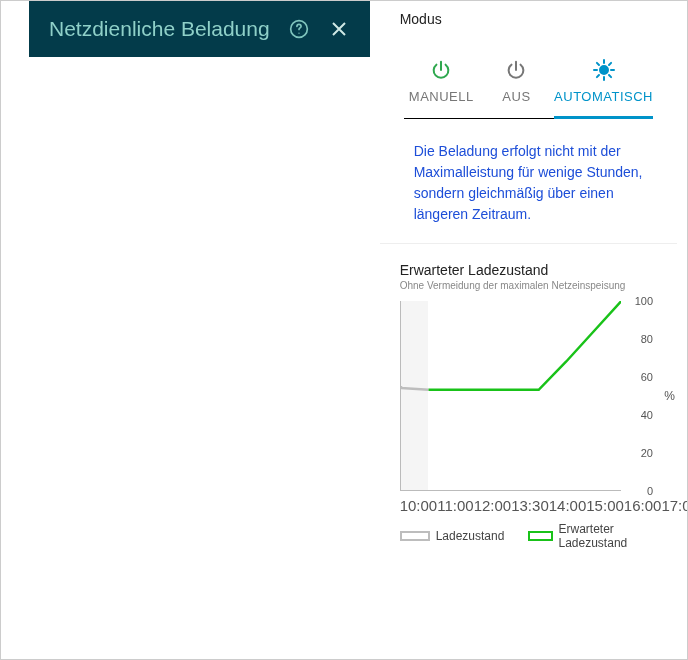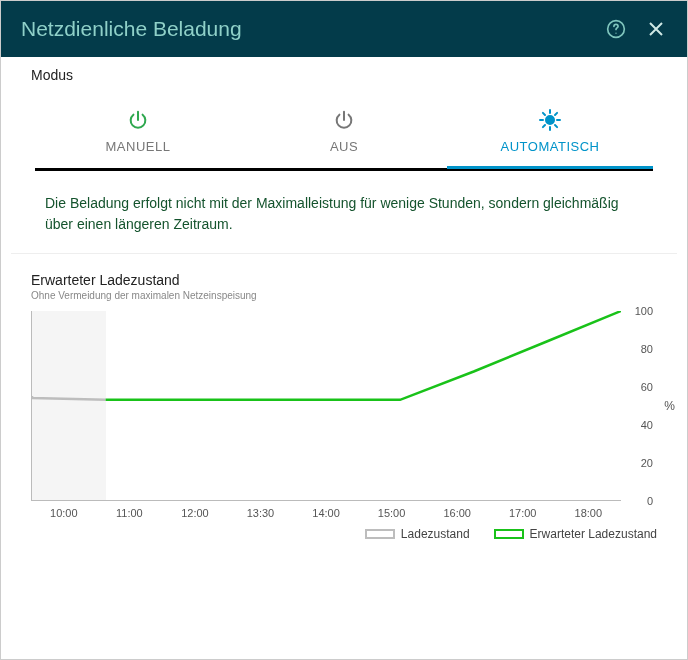--- a/index.html
+++ b/index.html
@@ -1,45 +1,45 @@
 <!DOCTYPE html>
 <html><head>
 <meta charset="utf-8">
 <style>
 * { box-sizing: border-box; margin: 0; padding: 0; }
 body { font-family: -apple-system, BlinkMacSystemFont, "Segoe UI", Arial, sans-serif; font-size: 14px; color: #333; background: #fff; width: 688px; height: 660px; overflow: hidden; }
-.dialog { width: 688px; height: 660px; display: flex; flex-direction: column; border: 1px solid #ccc; }
+.dialog { width: 688px; height: 660px; display: flex; flex-direction: row; border: 1px solid #ccc; padding-left: 28px; }
 .header { background: #033b4a; color: #b2d8d4; height: 56px; display: flex; align-items: center; padding: 0 20px; }
 .header-title { flex: 1; font-size: 21px; font-weight: 400; color: #8fd0c8; }
 .header-icon { width: 22px; height: 22px; margin-left: 18px; cursor: pointer; display: flex; align-items: center; justify-content: center; }
 .content { flex: 1; overflow-y: auto; overflow-x: hidden; padding: 0; position: relative; }
 .section-stats { padding: 20px 30px 14px 30px; }
 .stat-row { display: flex; justify-content: space-between; padding: 5px 0; font-size: 14px; color: #222; }
 .stat-label { }
 .stat-value { text-align: right; }
 .modus { padding: 10px 30px 0 30px; font-size: 14px; }
-.modus-label { margin-bottom: 14px; color: #222; }
-.tabs { display: flex; border-bottom: 3px solid #000000; margin: 0 4px; }
+.modus-label { margin-bottom: 20px; color: #222; }
+.tabs { display: flex; border-bottom: 1px solid #000000; margin: 0 4px; }
 .tab { flex: 1; text-align: center; padding: 10px 0 14px 0; cursor: pointer; color: #777; position: relative; }
 .tab-icon { height: 26px; display: flex; align-items: center; justify-content: center; margin-bottom: 6px; }
 .tab-label { font-size: 13px; letter-spacing: 0.5px; }
 .tab.active { color: #0093c9; }
 .tab.active::after { content: ""; position: absolute; left: 0; right: 0; bottom: -1px; height: 3px; background: #0093c9; }
 .tab.manuell .tab-icon svg { stroke: #2fa84f; }
 .tab.aus .tab-icon svg { stroke: #777; }
-.description { padding: 22px 34px 18px 34px; font-size: 14px; color: #14532d; line-height: 1.5; border-bottom: 1px solid #eee; margin: 0 10px; }
+.description { padding: 22px 34px 18px 34px; font-size: 14px; color: #1d4ed8; line-height: 1.5; border-bottom: 1px solid #eee; margin: 0 10px; }
 .chart-section { padding: 18px 30px 10px 30px; }
 .chart-title { font-size: 14px; color: #222; margin-bottom: 2px; }
 .chart-subtitle { font-size: 10px; color: #888; margin-bottom: 10px; }
 .chart-wrap { position: relative; height: 190px; display: flex; }
 .chart-area { flex: 1; position: relative; border-left: 1px solid #bbb; border-bottom: 1px solid #bbb; }
 .chart-yaxis { width: 36px; position: relative; font-size: 11px; color: #555; }
 .chart-yaxis .tick { position: absolute; right: 4px; transform: translateY(-50%); }
 .chart-yunit { position: absolute; right: -18px; top: 50%; transform: translateY(-50%); font-size: 12px; color: #555; }
-.chart-xaxis { display: flex; margin-top: 6px; font-size: 11px; color: #555; padding-right: 36px; }
+.chart-xaxis { display: flex; margin-top: 6px; font-size: 15px; color: #555; padding-right: 36px; }
 .chart-xaxis .xtick { flex: 1; text-align: center; position: relative; }
 .legend { display: flex; justify-content: flex-end; gap: 24px; margin-top: 8px; font-size: 12px; color: #444; align-items: center; }
 .legend-item { display: flex; align-items: center; gap: 6px; }
 .legend-swatch { width: 30px; height: 10px; border: 2px solid; background: transparent; }
 svg.chart-svg { position: absolute; left: 0; top: 0; width: 100%; height: 100%; }
 .grey-band { position: absolute; left: 0; top: 0; bottom: 0; background: rgba(200,200,200,0.18); }
 </style>
 </head>
 <body>
 

